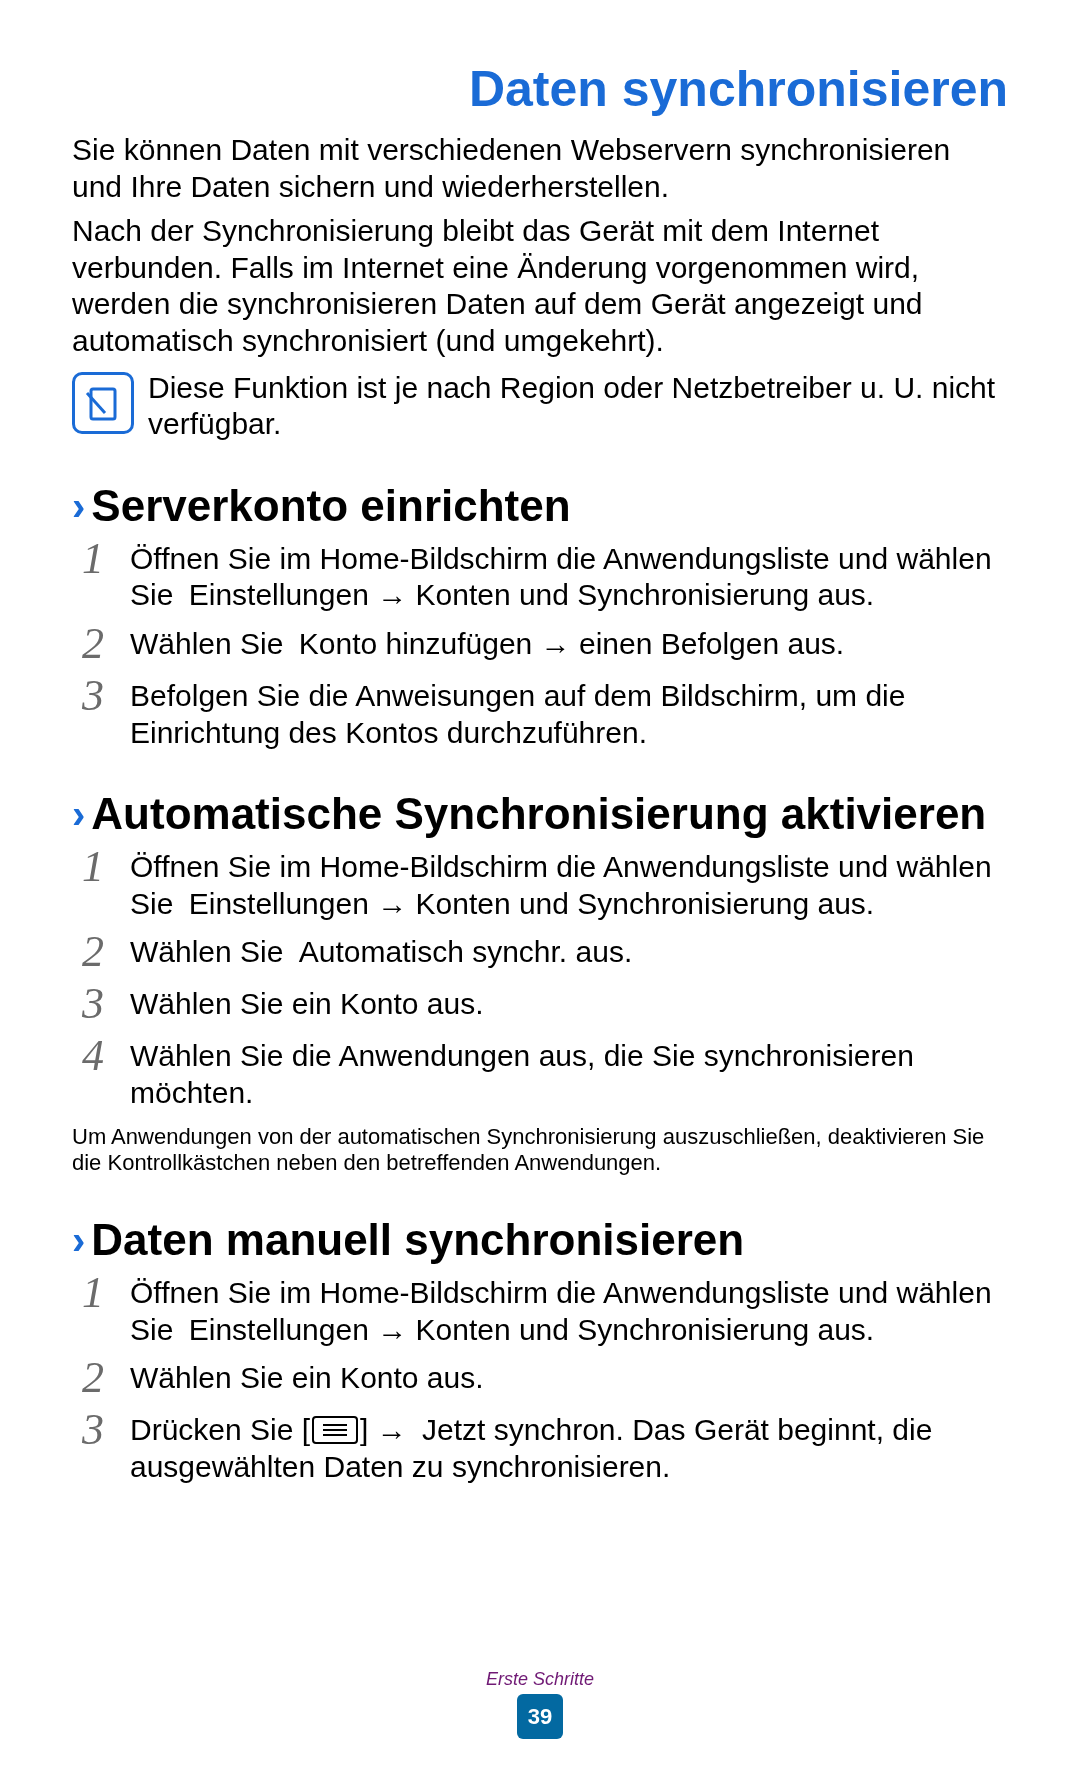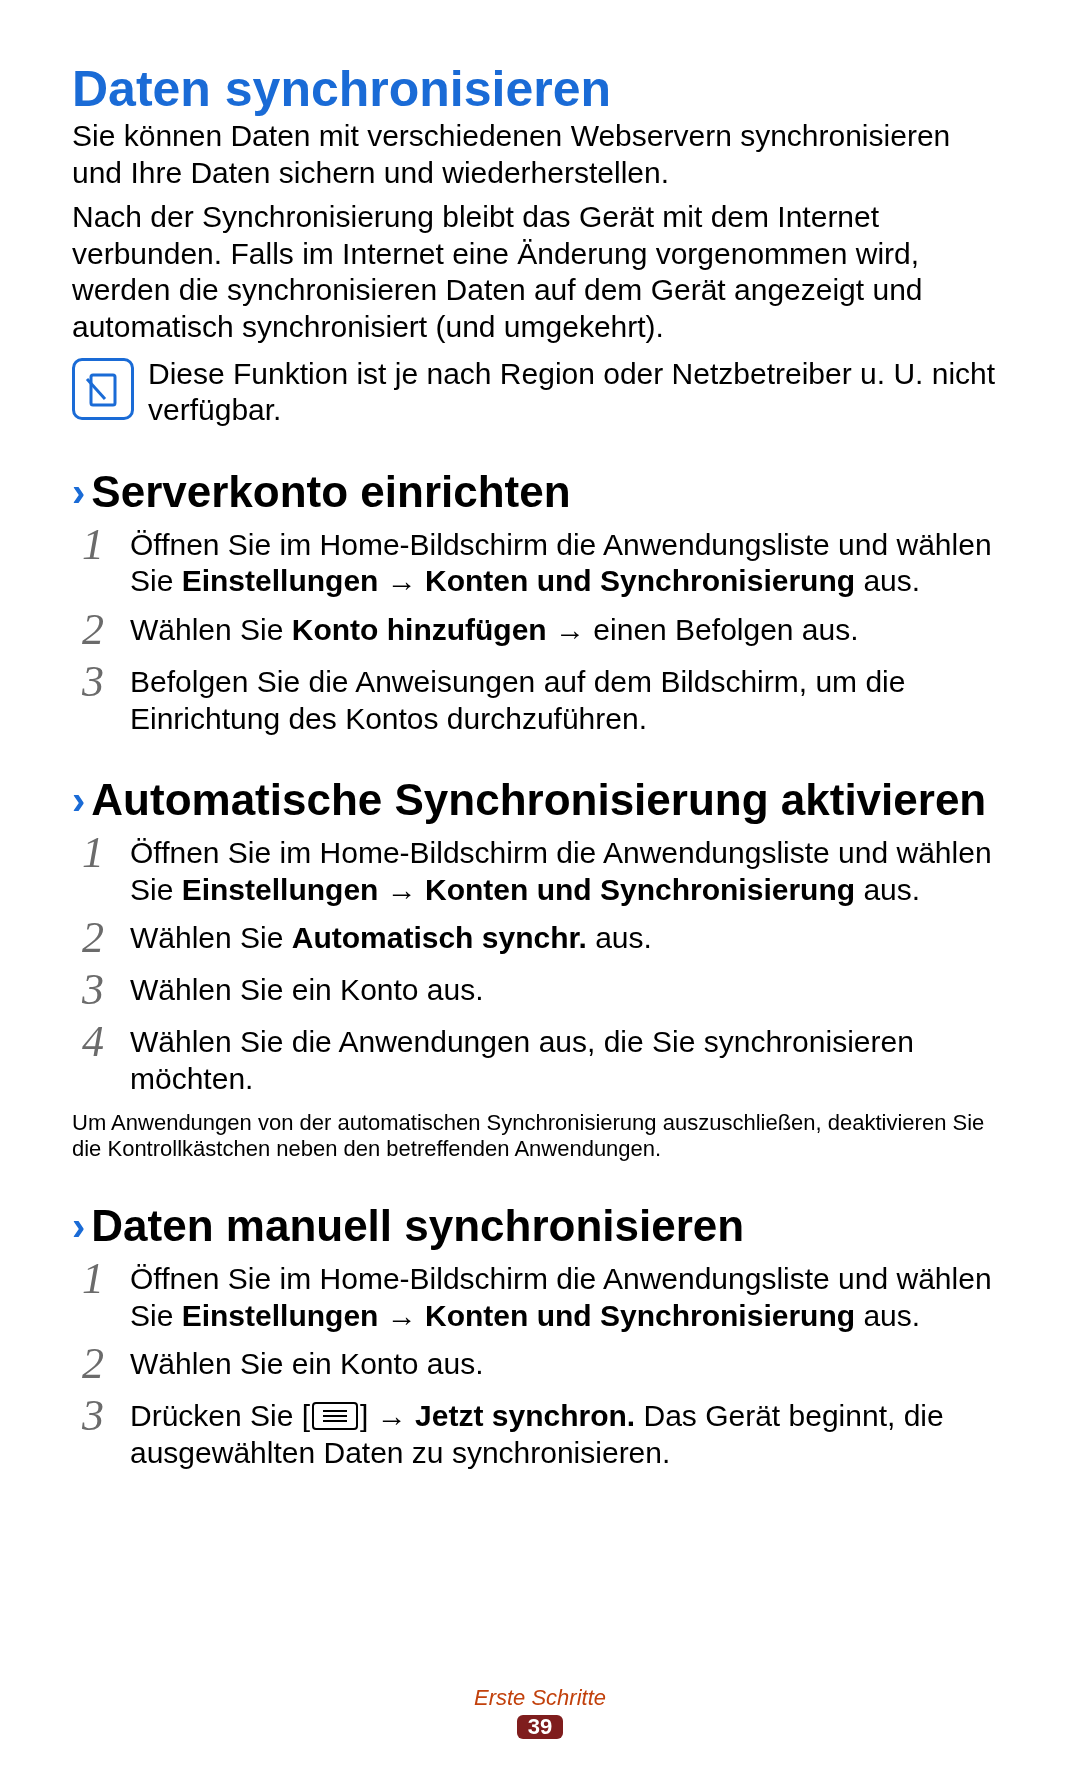--- a/index.html
+++ b/index.html
@@ -11,20 +11,22 @@
     color: #000;
     position: relative;
   }
   .page {
     padding: 60px 72px 0 72px;
   }
   .main-title {
     color: #1a6bd6;
     font-size: 50px;
     font-weight: 700;
+    margin-bottom: 14px;
+    text-align: right;
   }
   .intro {
     font-size: 30px;
     line-height: 1.22;
     margin-bottom: 8px;
   }
   .note-row {
     display: flex;
     align-items: flex-start;
     gap: 14px;
@@ -88,21 +90,21 @@
     font-size: 30px;
     line-height: 1.22;
     flex: 1;
   }
   .para {
     font-size: 22px;
     line-height: 1.22;
     margin-top: 12px;
     margin-bottom: 8px;
   }
-  .bold { font-weight: 700; }
+  .bold { font-weight: 400; margin-left: 7px; }
   .inline-icon {
     display: inline-flex;
     vertical-align: middle;
     border: 2px solid #000;
     border-radius: 4px;
     width: 46px;
     height: 28px;
     align-items: center;
     justify-content: center;
     margin: 0 2px;
@@ -123,28 +125,28 @@
   }
   .footer {
     position: absolute;
     bottom: 32px;
     left: 0;
     width: 100%;
     text-align: center;
   }
   .footer-text {
     font-style: italic;
-    font-size: 22px;
-    color: #c2410c;
+    font-size: 18px;
+    color: #701a75;
   }
   .page-badge {
     margin: 4px auto 0 auto;
     width: 46px;
-    height: 24px;
-    background: #7f1d1d;
+    height: 45px;
+    background: #0369a1;
     color: #fff;
     font-size: 22px;
     font-weight: 600;
     border-radius: 6px;
     display: flex;
     align-items: center;
     justify-content: center;
   }
 </style>
 </head>

